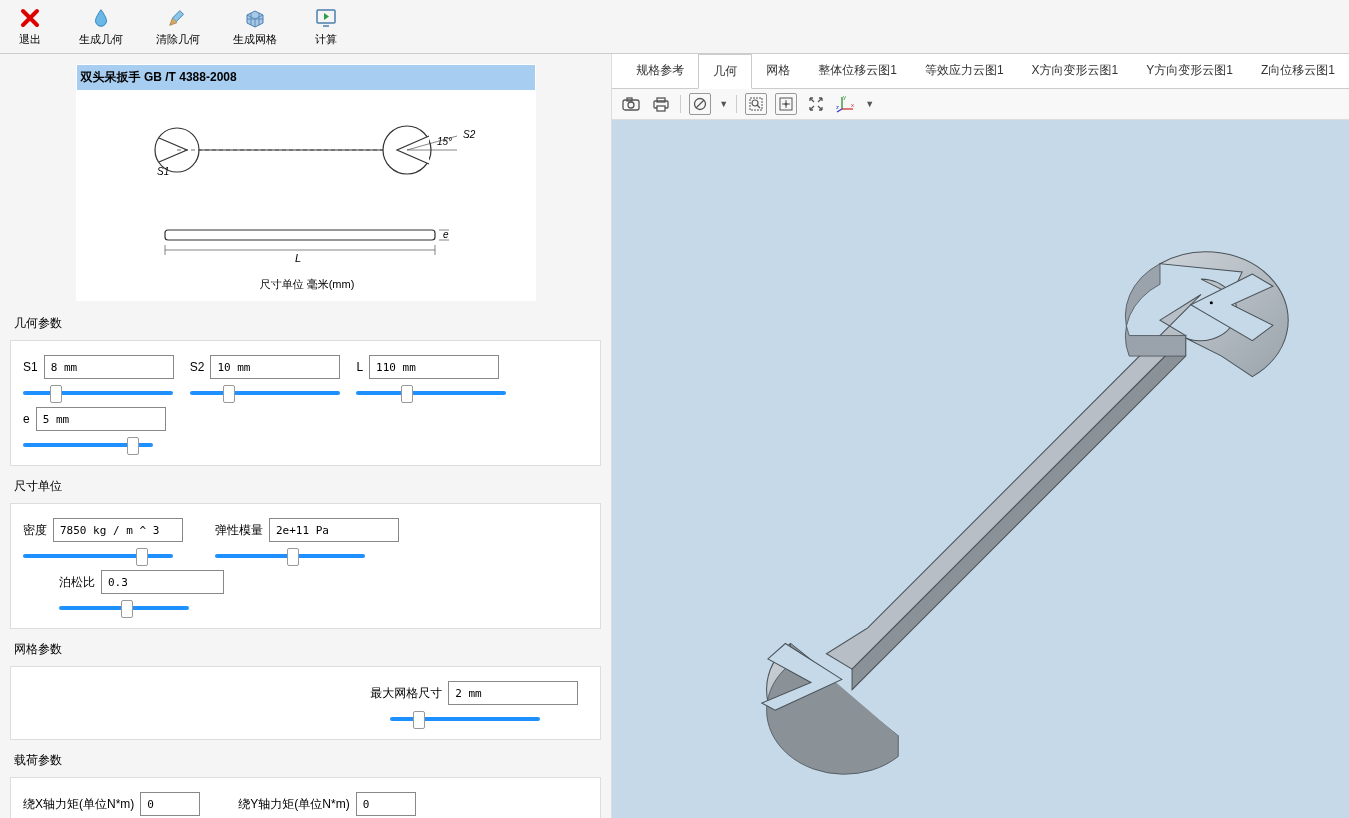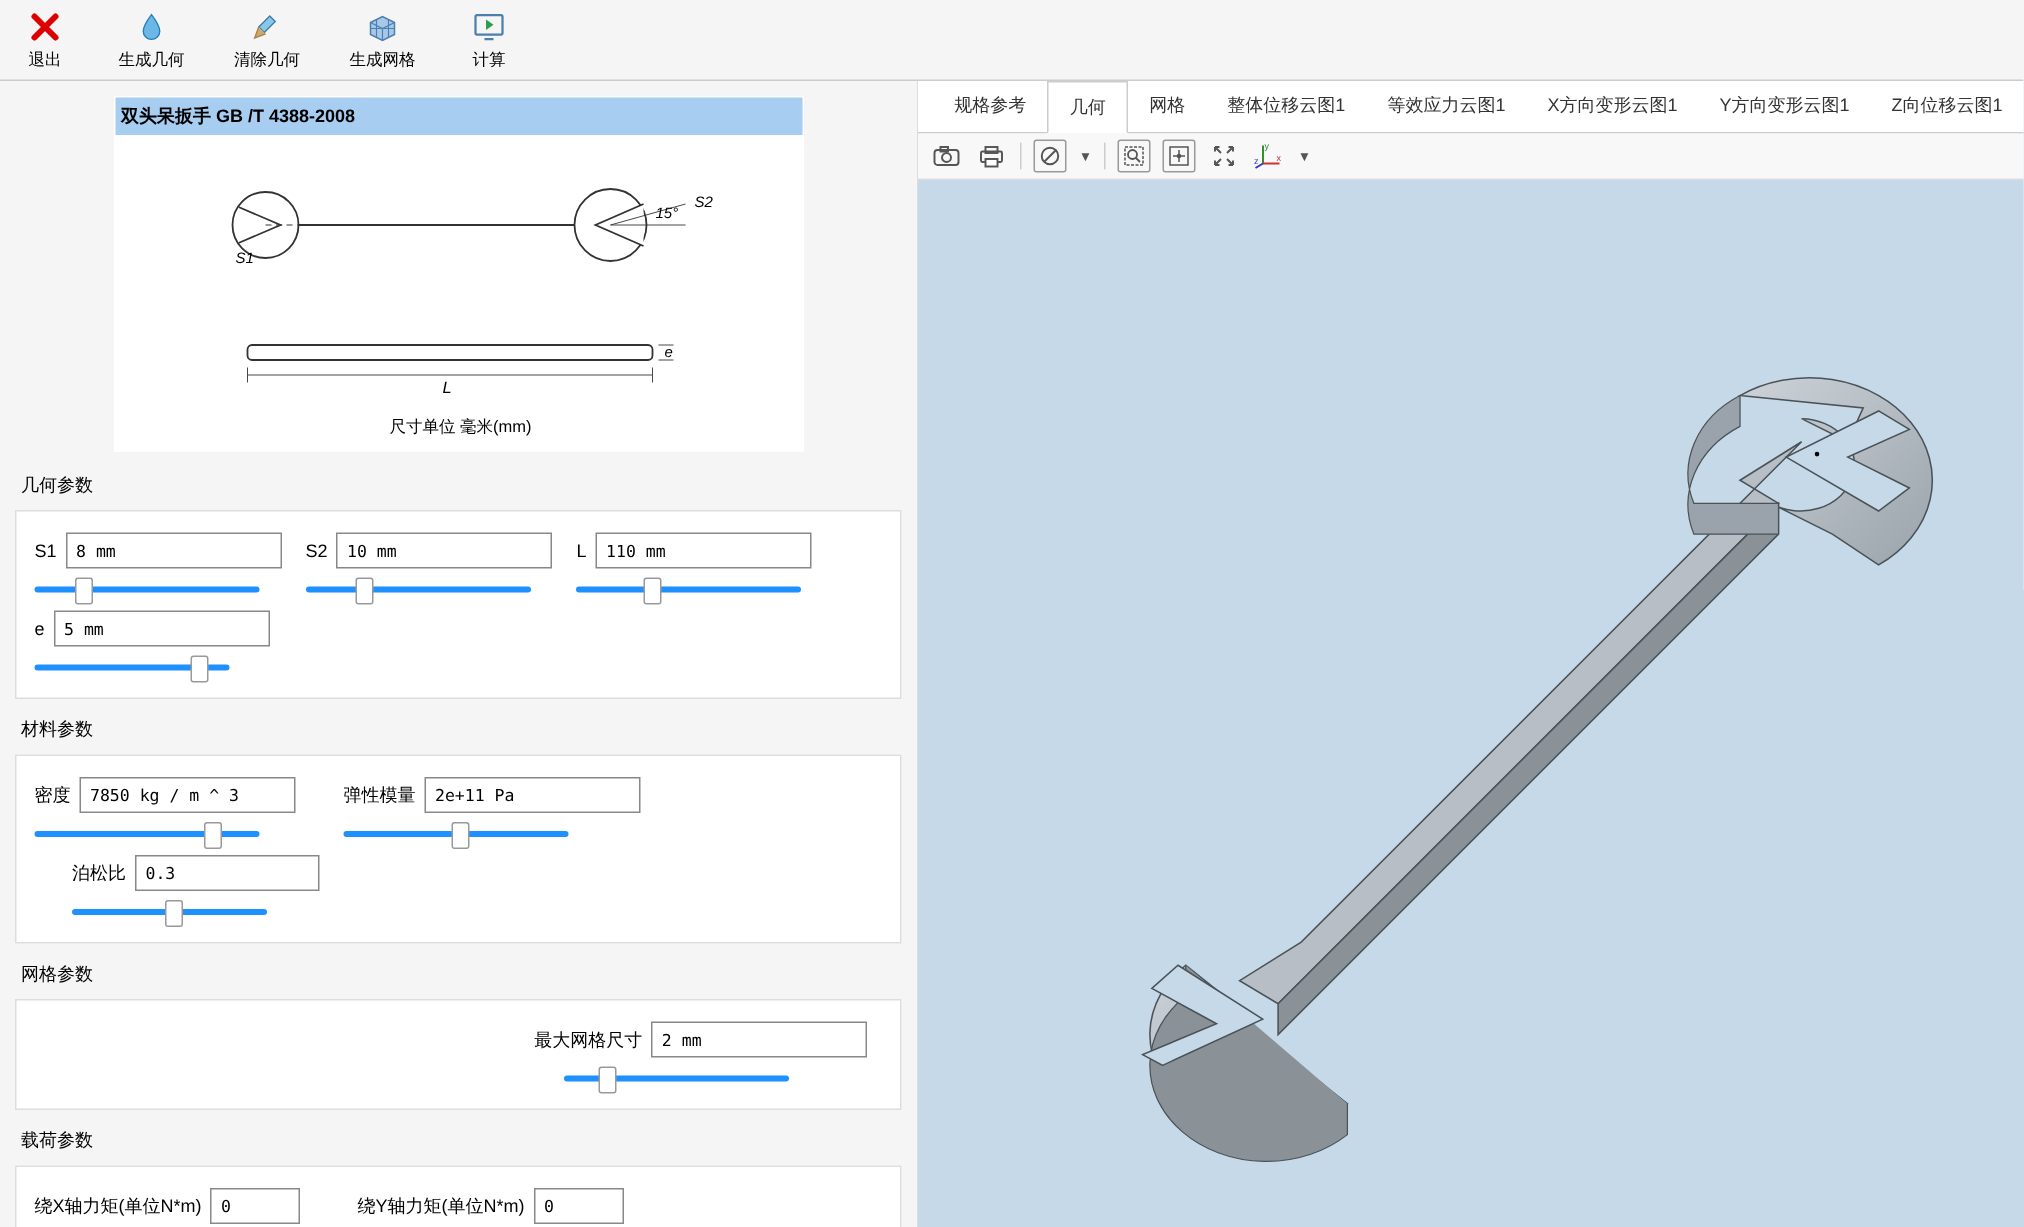--- a/index.html
+++ b/index.html
@@ -22,21 +22,21 @@
 .diagram-body { background: #fff; height: 210px; position: relative; }
 
 
 .section { margin-bottom: 8px; }
 .section-title { font-size: 12px; padding: 4px 4px 8px; }
 .section-body { background: #fff; border: 1px solid #ddd; padding: 14px 12px 8px; }
 .param-row { display: flex; align-items: flex-start; gap: 6px; margin-bottom: 4px; flex-wrap: wrap; }
 .param-group { display: flex; flex-direction: column; margin-right: 10px; }
 .param-top { display: flex; align-items: center; gap: 6px; }
 .param-label { font-size: 12px; white-space: nowrap; }
-.param-input { font-family: monospace; font-size: 11px; padding: 4px 6px; border: 1px solid #888; width: 144px; height: 24px; }
+.param-input { font-family: monospace; font-size: 11px; padding: 4px 6px; border: 1px solid #888; width: 130px; height: 24px; }
 .param-input.w100 { width: 123px; }
 .slider { width: 150px; height: 4px; background: #1e90ff; margin: 12px 0 6px; position: relative; border-radius: 2px; }
 .slider.short { width: 130px; }
 .slider::after { content: ''; position: absolute; width: 10px; height: 16px; background: #fff; border: 1px solid #999; border-radius: 2px; top: -6px; left: var(--thumb, 20%); }
 
 
 .tabs { display: flex; border-bottom: 1px solid #ccc; background: #fff; font-size: 12px; padding-left: 10px; }
 .tab { padding: 8px 14px; cursor: pointer; color: #333; white-space: nowrap; }
 .tab.active { border: 1px solid #ccc; border-bottom: 1px solid #fff; margin-bottom: -1px; background: #fff; }
 
@@ -171,38 +171,38 @@
               <span class="param-label">e</span>
               <input class="param-input" value="5 mm" style="">
             </div>
             <div class="slider short" style="--thumb:80%"></div>
           </div>
         </div>
       </div>
     </div>
 
     <div class="section">
-      <div class="section-title">材料参数</div>
+      <div class="section-title">尺寸单位</div>
       <div class="section-body">
         <div class="param-row">
           <div class="param-group">
             <div class="param-top">
               <span class="param-label">密度</span>
               <input class="param-input" value="7850 kg / m ^ 3" style="">
             </div>
             <div class="slider" style="--thumb:75%"></div>
           </div>
           <div class="param-group" style="margin-left:16px">
             <div class="param-top">
               <span class="param-label">弹性模量</span>
               <input class="param-input" value="2e+11 Pa" style="">
             </div>
             <div class="slider" style="--thumb:48%"></div>
           </div>
-          <div class="param-group" style="margin-left:25px">
+          <div class="param-group" style="margin-left:36px">
             <div class="param-top">
               <span class="param-label">泊松比</span>
               <input class="param-input w100" value="0.3" style="">
             </div>
             <div class="slider short" style="--thumb:48%"></div>
           </div>
         </div>
       </div>
     </div>
 

